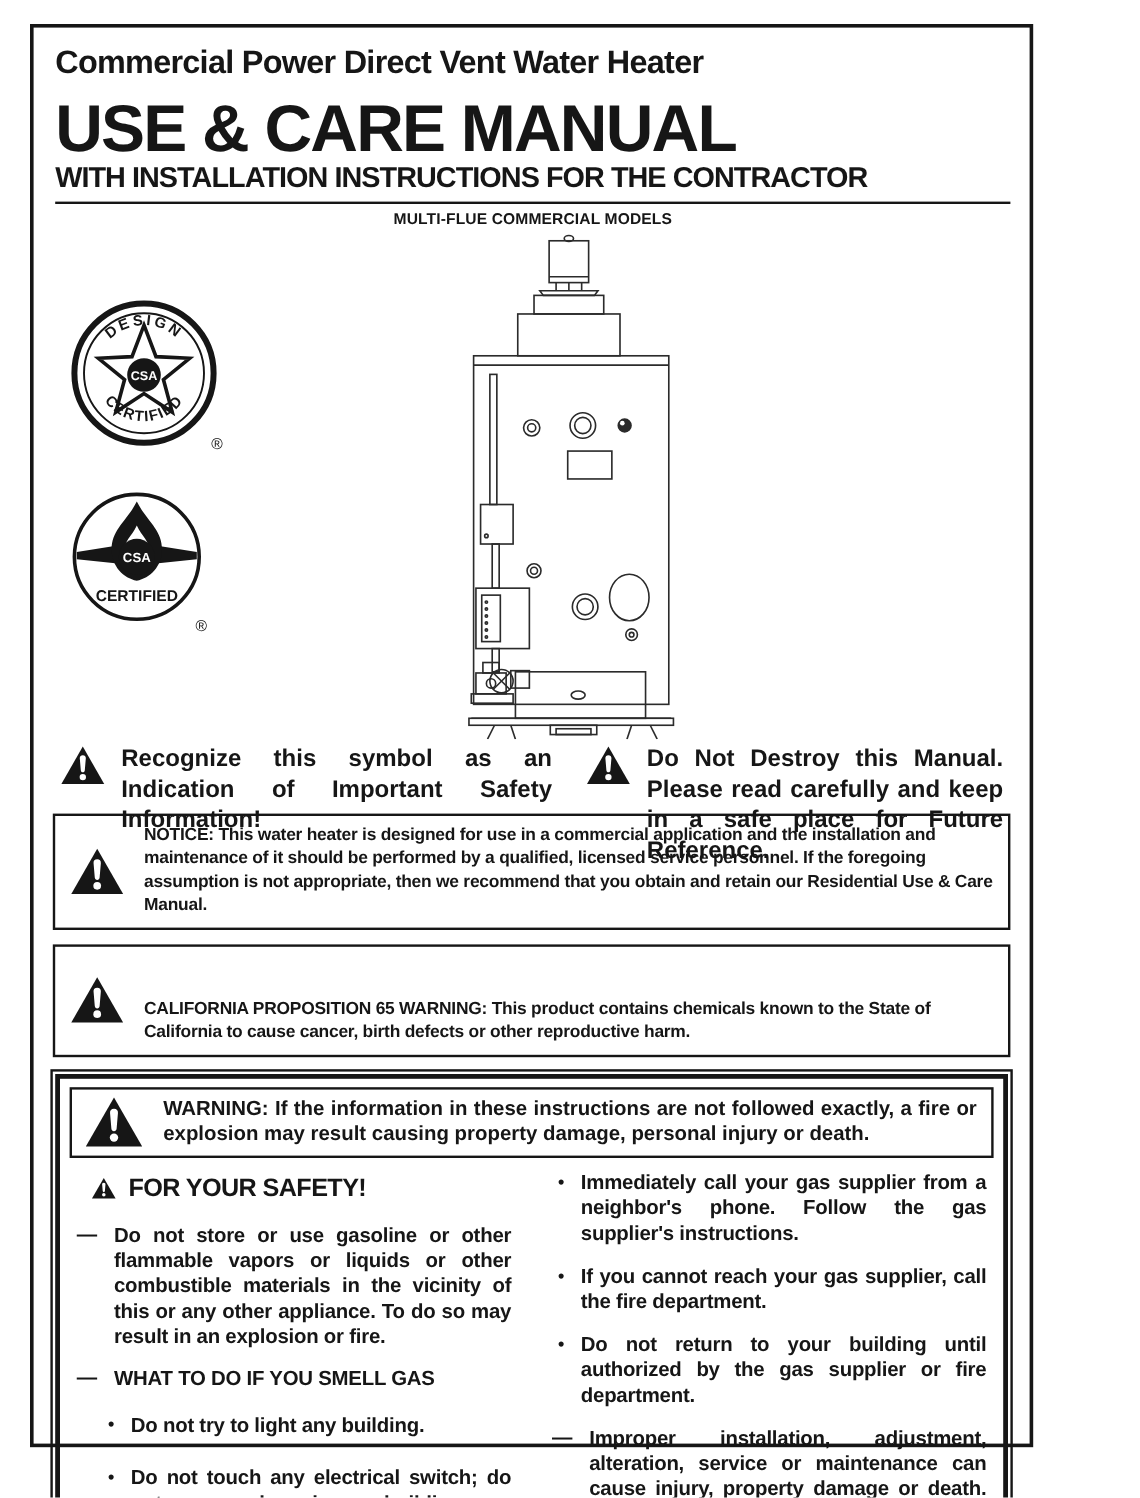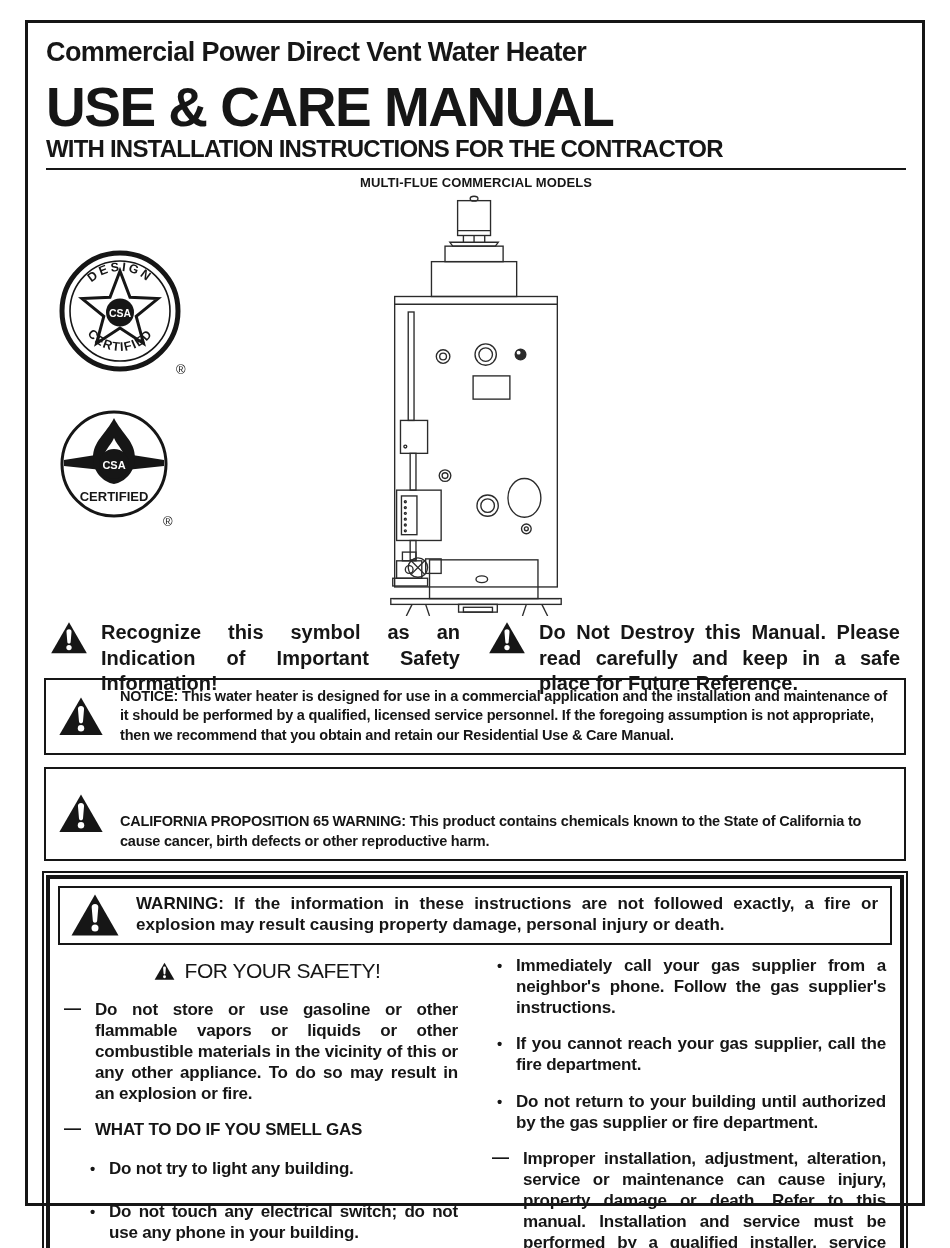--- a/index.html
+++ b/index.html
@@ -5,21 +5,21 @@
   * { margin:0; padding:0; box-sizing:border-box; }
   html,body { width:950px; height:1248px; background:#fff; }
   body {
     position:relative;
     font-family:"Liberation Sans", sans-serif;
     color:#161616;
     overflow:hidden;
   }
   .page {
     position:absolute; left:25px; top:20px;
-    width:900px; height:1186px;
+    width:836px; height:1186px;
     border:3px solid #161616;
     padding:12px 14px 0 14px;
     background:#fff;
   }
   
   .header { padding:2px 2px 0 4px; }
   .product-line { font-size:27px; font-weight:bold; letter-spacing:-0.6px; }
   .main-title { font-size:55px; font-weight:bold; letter-spacing:-1.5px; line-height:1.0; margin-top:12px; }
   .subtitle { font-size:24px; font-weight:bold; letter-spacing:-0.8px; margin-top:0px; }
   .header-rule { border:none; border-top:2px solid #161616; margin-top:5px; }
@@ -55,23 +55,22 @@
     border:2.5px solid #161616;
     padding:5px 12px 6px 10px;
     display:flex; gap:16px; 
   }
   .warning-box .tri { width:50px; flex:none; }
   .warning-box p { font-size:17px; font-weight:bold; line-height:1.25; text-align:justify; }
   .columns { display:flex; gap:34px; padding:10px 6px 0 6px; }
   .col { flex:1; min-width:0; }
   .safety-heading {
     display:flex; align-items:center; gap:10px;
-    font-size:21px; font-weight:normal; letter-spacing:-0.5px;
+    font-size:21px; font-weight:bold; letter-spacing:-0.5px;
     margin:4px 0 16px 12px;
-    justify-content:center;
   }
   .safety-heading .tri { width:21px; flex:none; }
   .item { display:flex; margin-bottom:14px; }
   .item .marker { flex:none; font-weight:bold; font-size:17px; line-height:1.22; }
   .item.dash .marker { width:31px; }
   .item.bullet .marker { width:19px; font-size:15px; line-height:1.45; }
   .item p { font-size:17px; font-weight:bold; line-height:1.24; letter-spacing:-0.2px; text-align:justify; }
   .item.nojust p { text-align:left; }
   .col-left .item.bullet { padding-left:26px; margin-bottom:22px; }
   .col-left .item.dash.gas-heading { margin-bottom:18px; margin-top:4px; }

